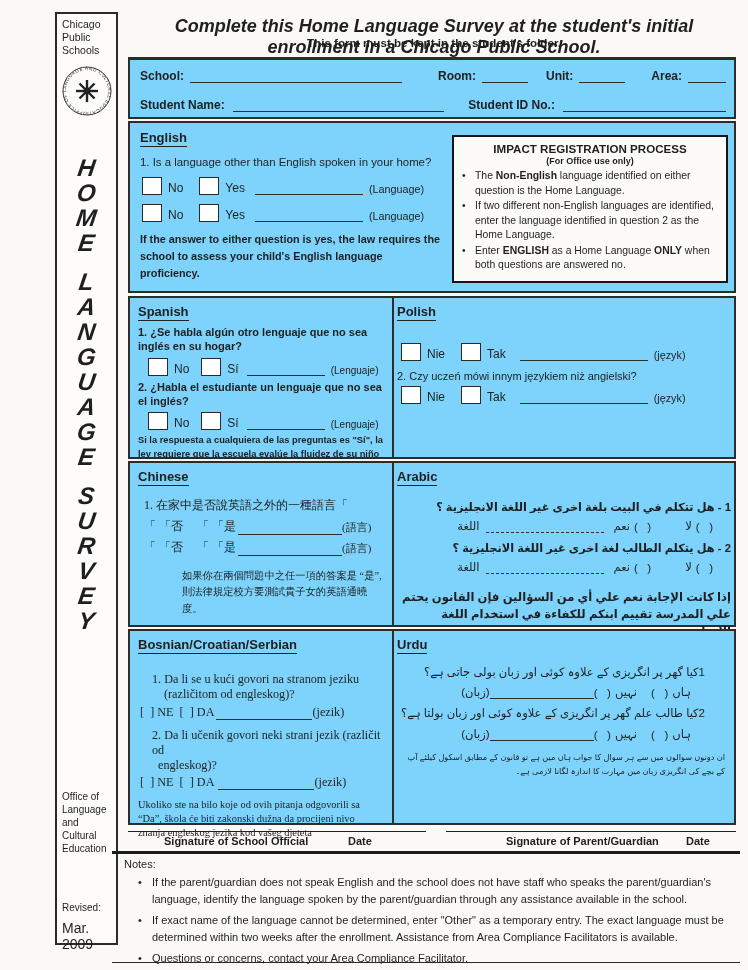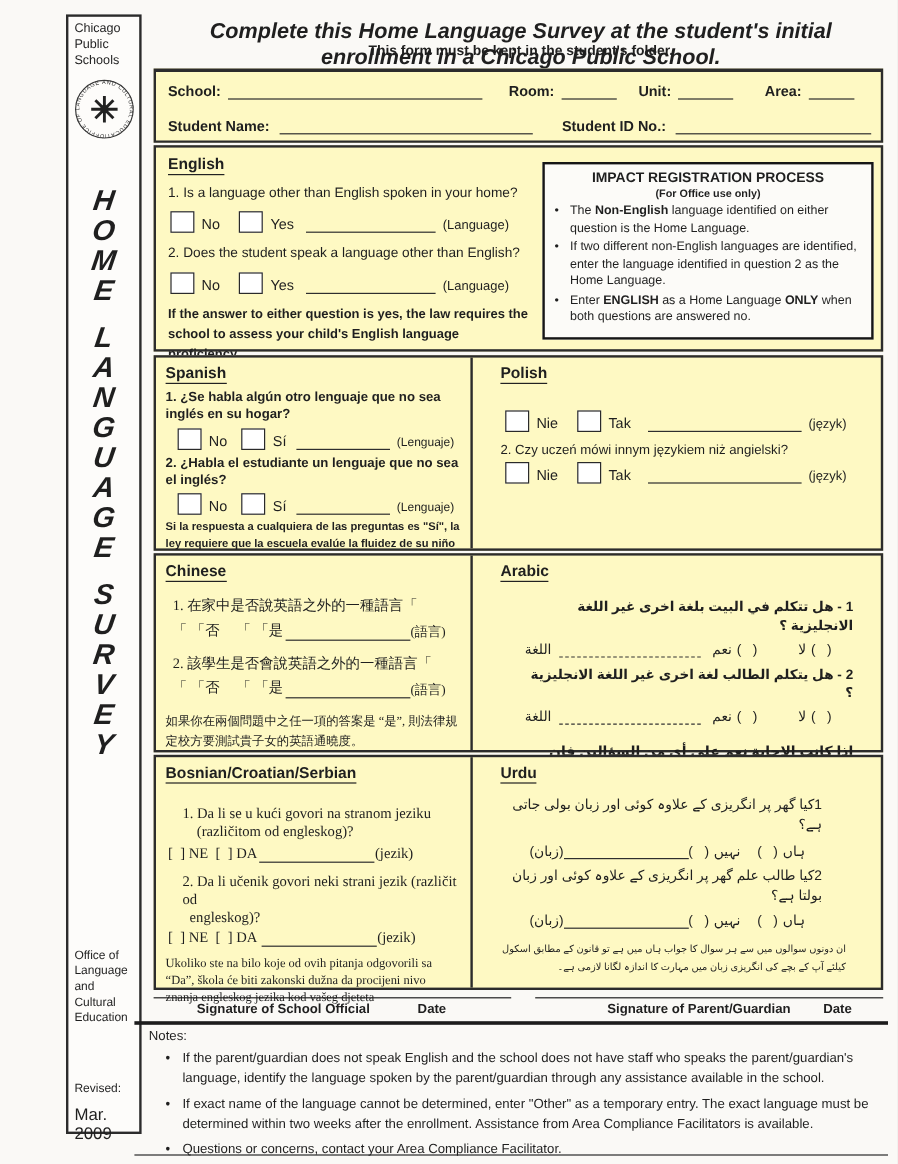--- a/index.html
+++ b/index.html
@@ -1,18 +1,18 @@
 <!DOCTYPE html>
 <html><head>
 <meta charset="utf-8">
 <style>
   html,body{margin:0;padding:0;background:#eceae6;}
   .page{position:relative;width:748px;height:970px;background:#faf9f6;overflow:hidden;
         font-family:"Liberation Sans","DejaVu Sans",sans-serif;color:#1f1f1f;}
-  .box{position:absolute;border:2px solid #2c2c2c;background:#fef9c3;box-sizing:border-box;}
+  .box{position:absolute;border:2px solid #2c2c2c;background:#7dd3fc;box-sizing:border-box;}
   
   .sidebar{position:absolute;left:55px;top:12px;width:63px;height:933px;border:2px solid #2b2b2b;
            background:#fdfcfa;box-sizing:border-box;}
   .brand{padding:4px 3px 0 5px;font-size:10.5px;line-height:1.25;font-weight:400;}
   .seal{display:block;margin:8px auto 0 auto;}
   .vletters{margin-top:38px;text-align:center;}
   .vletters .vl{font-style:italic;font-weight:bold;font-size:24px;line-height:25px;transform:skewX(-8deg);}
   .vletters .wgap{margin-top:14px;}
   .office{position:absolute;left:5px;top:776px;width:52px;font-size:10px;line-height:1.3;}
   .revised1{position:absolute;left:5px;top:888px;font-size:10px;}
@@ -42,28 +42,28 @@
   .imp-t{text-align:center;font-size:11.6px;font-weight:bold;}
   .imp-s{text-align:center;font-size:9px;font-weight:bold;margin:1px 0 3px 0;}
   .ibul{display:flex;gap:5px;font-size:10.4px;line-height:1.4;margin-bottom:1px;}
   .ibul .m{flex:0 0 8px;}
   
   .row2{left:128px;top:296px;width:608px;height:163px;}
   .row3{left:128px;top:461px;width:608px;height:166px;}
   .row4{left:128px;top:629px;width:608px;height:196px;}
   .col-l{position:absolute;left:0;top:0;bottom:0;width:262px;padding:4px 8px;box-sizing:border-box;}
   .col-r{position:absolute;left:262px;top:0;bottom:0;right:0;border-left:2px solid #2c2c2c;
-         padding:4px 23px;box-sizing:border-box;}
+         padding:4px 3px;box-sizing:border-box;}
   .q-sm{font-size:11px;line-height:1.3;font-weight:600;}
   .q-pl{font-size:11px;line-height:1.3;}
   .note-sm{font-size:9.3px;font-weight:bold;line-height:1.5;}
   .cjk{font-family:"Liberation Serif","DejaVu Serif",serif;}
   .zh-q{font-size:12px;margin-left:6px;line-height:1.3;}
   .zh-row{display:flex;align-items:flex-end;margin:4px 0 2px 6px;font-size:12px;}
-  .zh-note{font-size:10.3px;line-height:1.6;margin-top:12px;}
+  .zh-note{font-size:10.3px;line-height:1.6;margin-top:12px;margin-left:44px;}
   .rtl{direction:rtl;}
   .ar-q{font-size:11.3px;font-weight:600;text-align:right;line-height:1.4;}
   .ar-row{display:flex;align-items:flex-end;margin:3px 18px 8px 0;font-size:11.5px;}
   .dashline{display:inline-block;width:118px;border-bottom:1.6px dashed #333;height:10px;margin:0 6px;}
   .ar-note{font-size:11.6px;font-weight:bold;text-align:right;line-height:1.5;margin-top:14px;}
   .srf{font-family:"Liberation Serif","DejaVu Serif",serif;}
   .bcs-q{font-size:12.2px;line-height:1.25;margin-left:14px;}
   .bcs-row{display:flex;align-items:flex-end;font-size:12.2px;margin:2px 0 8px 2px;}
   .bcs-note{font-size:10.4px;line-height:1.35;margin-top:6px;}
   .ur-q{font-size:11.5px;text-align:right;margin:6px 26px 0 0;line-height:1.5;}
@@ -132,21 +132,21 @@
     <div class="revised2">Mar. 2009</div>
   </aside>
 
   <div class="hdr1">Complete this Home Language Survey at the student's initial enrollment in a Chicago Public School.</div>
   <div class="hdr2">This form must be kept in the student's folder.</div>
 
   <section class="box info-box">
     <div class="irow" style="top:9px;">
       <span class="lbl">School:</span>
       <span class="blank" style="width:212px;margin:0 6px;"></span>
-      <span class="lbl" style="margin-left:16px;">Room:</span>
+      <span class="lbl" style="margin-left:30px;">Room:</span>
       <span class="blank" style="width:46px;margin:0 6px;"></span>
       <span class="lbl" style="margin-left:12px;">Unit:</span>
       <span class="blank" style="width:46px;margin:0 6px;"></span>
       <span class="lbl" style="margin-left:20px;">Area:</span>
       <span class="blank" style="width:38px;margin:0 0 0 6px;"></span>
     </div>
     <div class="irow" style="top:38px;align-items:flex-end;">
       <span class="lbl">Student Name:</span>
       <span class="blank" style="width:218px;margin:0 8px;"></span>
       <span class="lbl" style="margin-left:16px;">Student ID No.:</span>
@@ -159,21 +159,20 @@
       <div class="sec-title">English</div>
       <div class="q" style="margin-top:4px;">1. Is a language other than English spoken in your home?</div>
       <div class="arow">
         <span class="cb"></span>
         <span class="alab">No</span>
         <span class="cb" style="margin-left:16px;"></span>
         <span class="alab">Yes</span>
         <span class="blank" style="width:108px;margin-left:10px;"></span>
         <span class="hint">(Language)</span>
       </div>
-      <div class="q" style="margin-top:10px;">2. Does the student speak a language other than English?</div>
       <div class="arow">
         <span class="cb"></span>
         <span class="alab">No</span>
         <span class="cb" style="margin-left:16px;"></span>
         <span class="alab">Yes</span>
         <span class="blank" style="width:108px;margin-left:10px;"></span>
         <span class="hint">(Language)</span>
       </div>
       <div class="enote">If the answer to either question is yes, the law requires the school to assess your child's English language proficiency.</div>
     </div>
@@ -245,21 +244,20 @@
     <div class="col-l cjk">
       <div class="sec-title" style="font-family:'Liberation Sans',sans-serif;">Chinese</div>
       <div class="zh-q" style="margin-top:8px;">1. 在家中是否說英語之外的一種語言「</div>
       <div class="zh-row">
         <span>「&nbsp;「否</span>
         <span style="width:14px;"></span>
         <span>「&nbsp;「是</span>
         <span class="blank" style="width:104px;margin-left:2px;"></span>
         <span style="font-size:11px;">(語言)</span>
       </div>
-      <div class="zh-q" style="margin-top:12px;">2. 該學生是否會說英語之外的一種語言「</div>
       <div class="zh-row">
         <span>「&nbsp;「否</span>
         <span style="width:14px;"></span>
         <span>「&nbsp;「是</span>
         <span class="blank" style="width:104px;margin-left:2px;"></span>
         <span style="font-size:11px;">(語言)</span>
       </div>
       <div class="zh-note">如果你在兩個問題中之任一項的答案是 “是”, 則法律規定校方要測試貴子女的英語通曉度。</div>
     </div>
     <div class="col-r">

